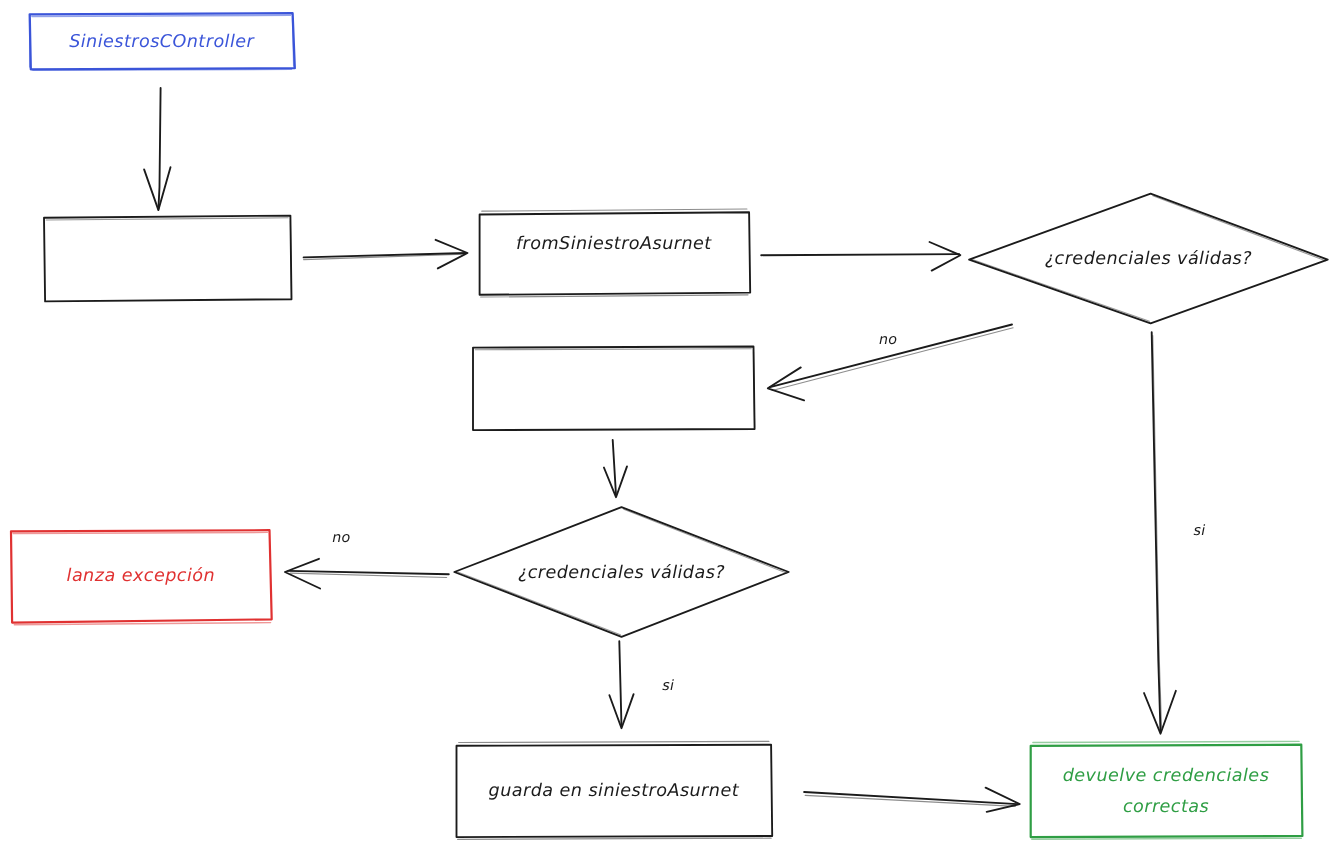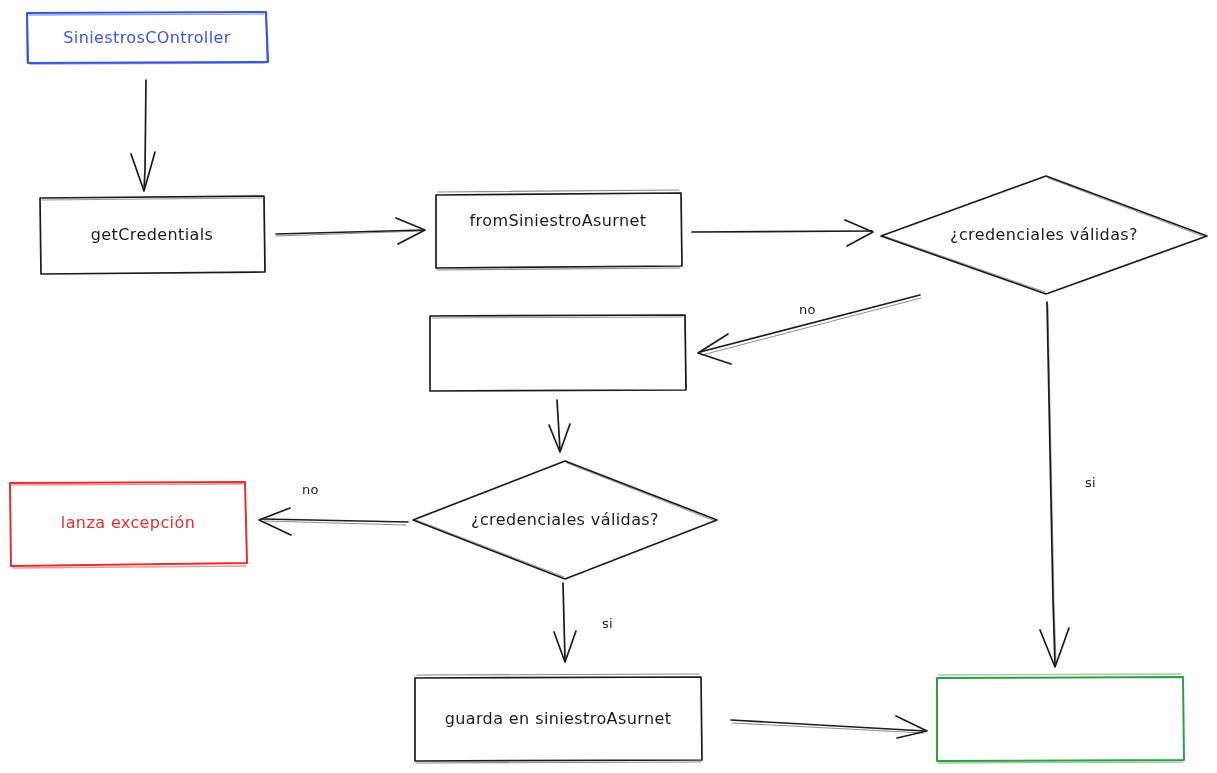--- a/index.html
+++ b/index.html
@@ -10,20 +10,21 @@
   }
   body {
     font-family: "DejaVu Sans", sans-serif;
   }
   #canvas {
     position: relative;
     width: 1217px;
     height: 773px;
     background: #ffffff;
     overflow: hidden;
+    font-style: italic;
   }
   #sketch {
     position: absolute;
     left: 0;
     top: 0;
     width: 1217px;
     height: 773px;
   }
   .node-label {
     position: absolute;
@@ -171,33 +172,36 @@
     <g>
       <path d="M731,720 L925,731" fill="none" stroke="#1b1b1b" stroke-width="1.7" stroke-linecap="round"></path>
       <path d="M732,723 L923,733" fill="none" stroke="#1b1b1b" stroke-width="1.1" opacity="0.5" stroke-linecap="round"></path>
       <path d="M896,716 L927,731 L897,738" fill="none" stroke="#1b1b1b" stroke-width="1.7" stroke-linecap="round" stroke-linejoin="round"></path>
     </g>
 
   </svg>
 
   <div class="node-label lbl-blue" style="left:26px; top:12px; width:242px; height:52px;">SiniestrosCOntroller</div>
 
-  <div class="node-label lbl-black" style="left:39px; top:196px; width:226px; height:78px;">getCredentials</div>
 
   <div class="node-label lbl-black" style="left:434px; top:193px; width:248px; height:56px;">fromSiniestroAsurnet</div>
 
   <div class="node-label lbl-black" style="left:879px; top:175px; width:330px; height:120px;">¿credenciales válidas?</div>
 
 
   <div class="node-label lbl-black" style="left:411px; top:460px; width:308px; height:120px;">¿credenciales válidas?</div>
 
   <div class="node-label lbl-red" style="left:8px; top:481px; width:240px; height:84px;">lanza excepción</div>
 
   <div class="node-label lbl-black" style="left:413px; top:676px; width:290px; height:86px;text-align:center;">guarda en siniestroAsurnet</div>
 
+  <div class="node-label lbl-green" style="left:935px; top:676px; width:250px; height:86px;">
+    <span>devuelve credenciales</span>
+    <span>correctas</span>
+  </div>
 
   <div class="edge-label" style="left:799px; top:290px;">no</div>
 
   <div class="edge-label" style="left:1085px; top:463px;">si</div>
 
   <div class="edge-label" style="left:302px; top:470px;">no</div>
 
   <div class="edge-label" style="left:602px; top:604px;">si</div>
 
 </div>

